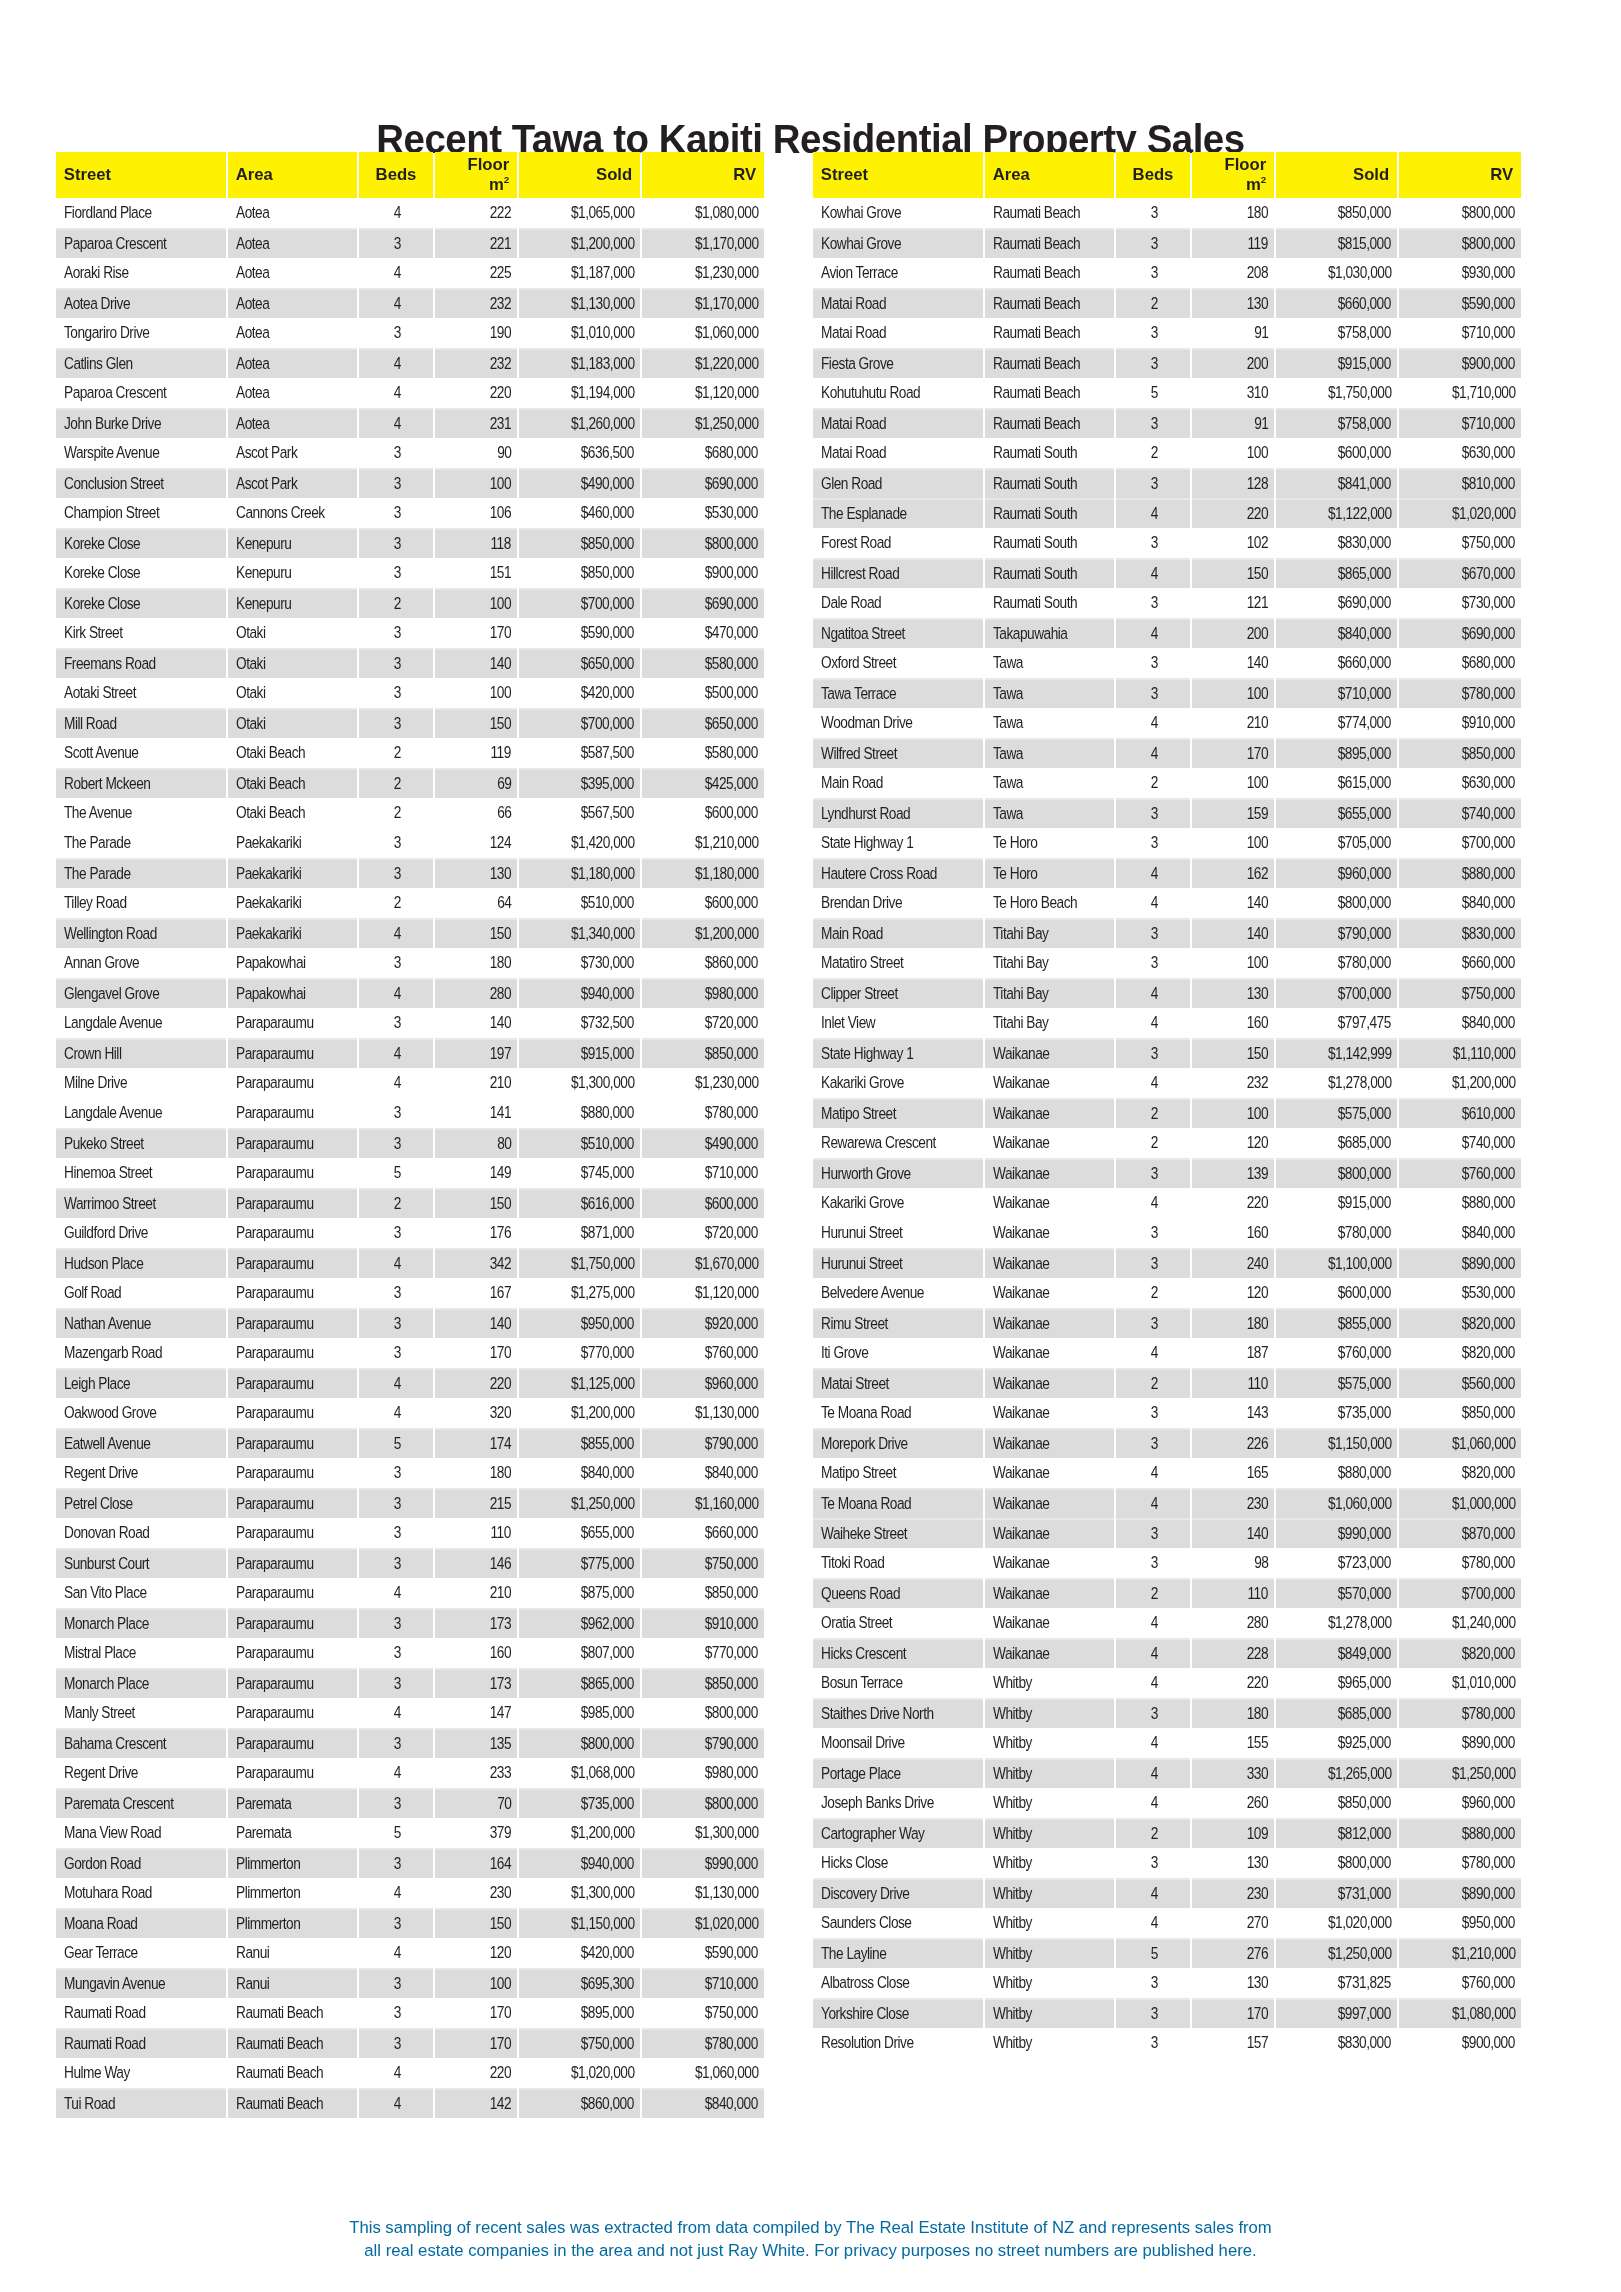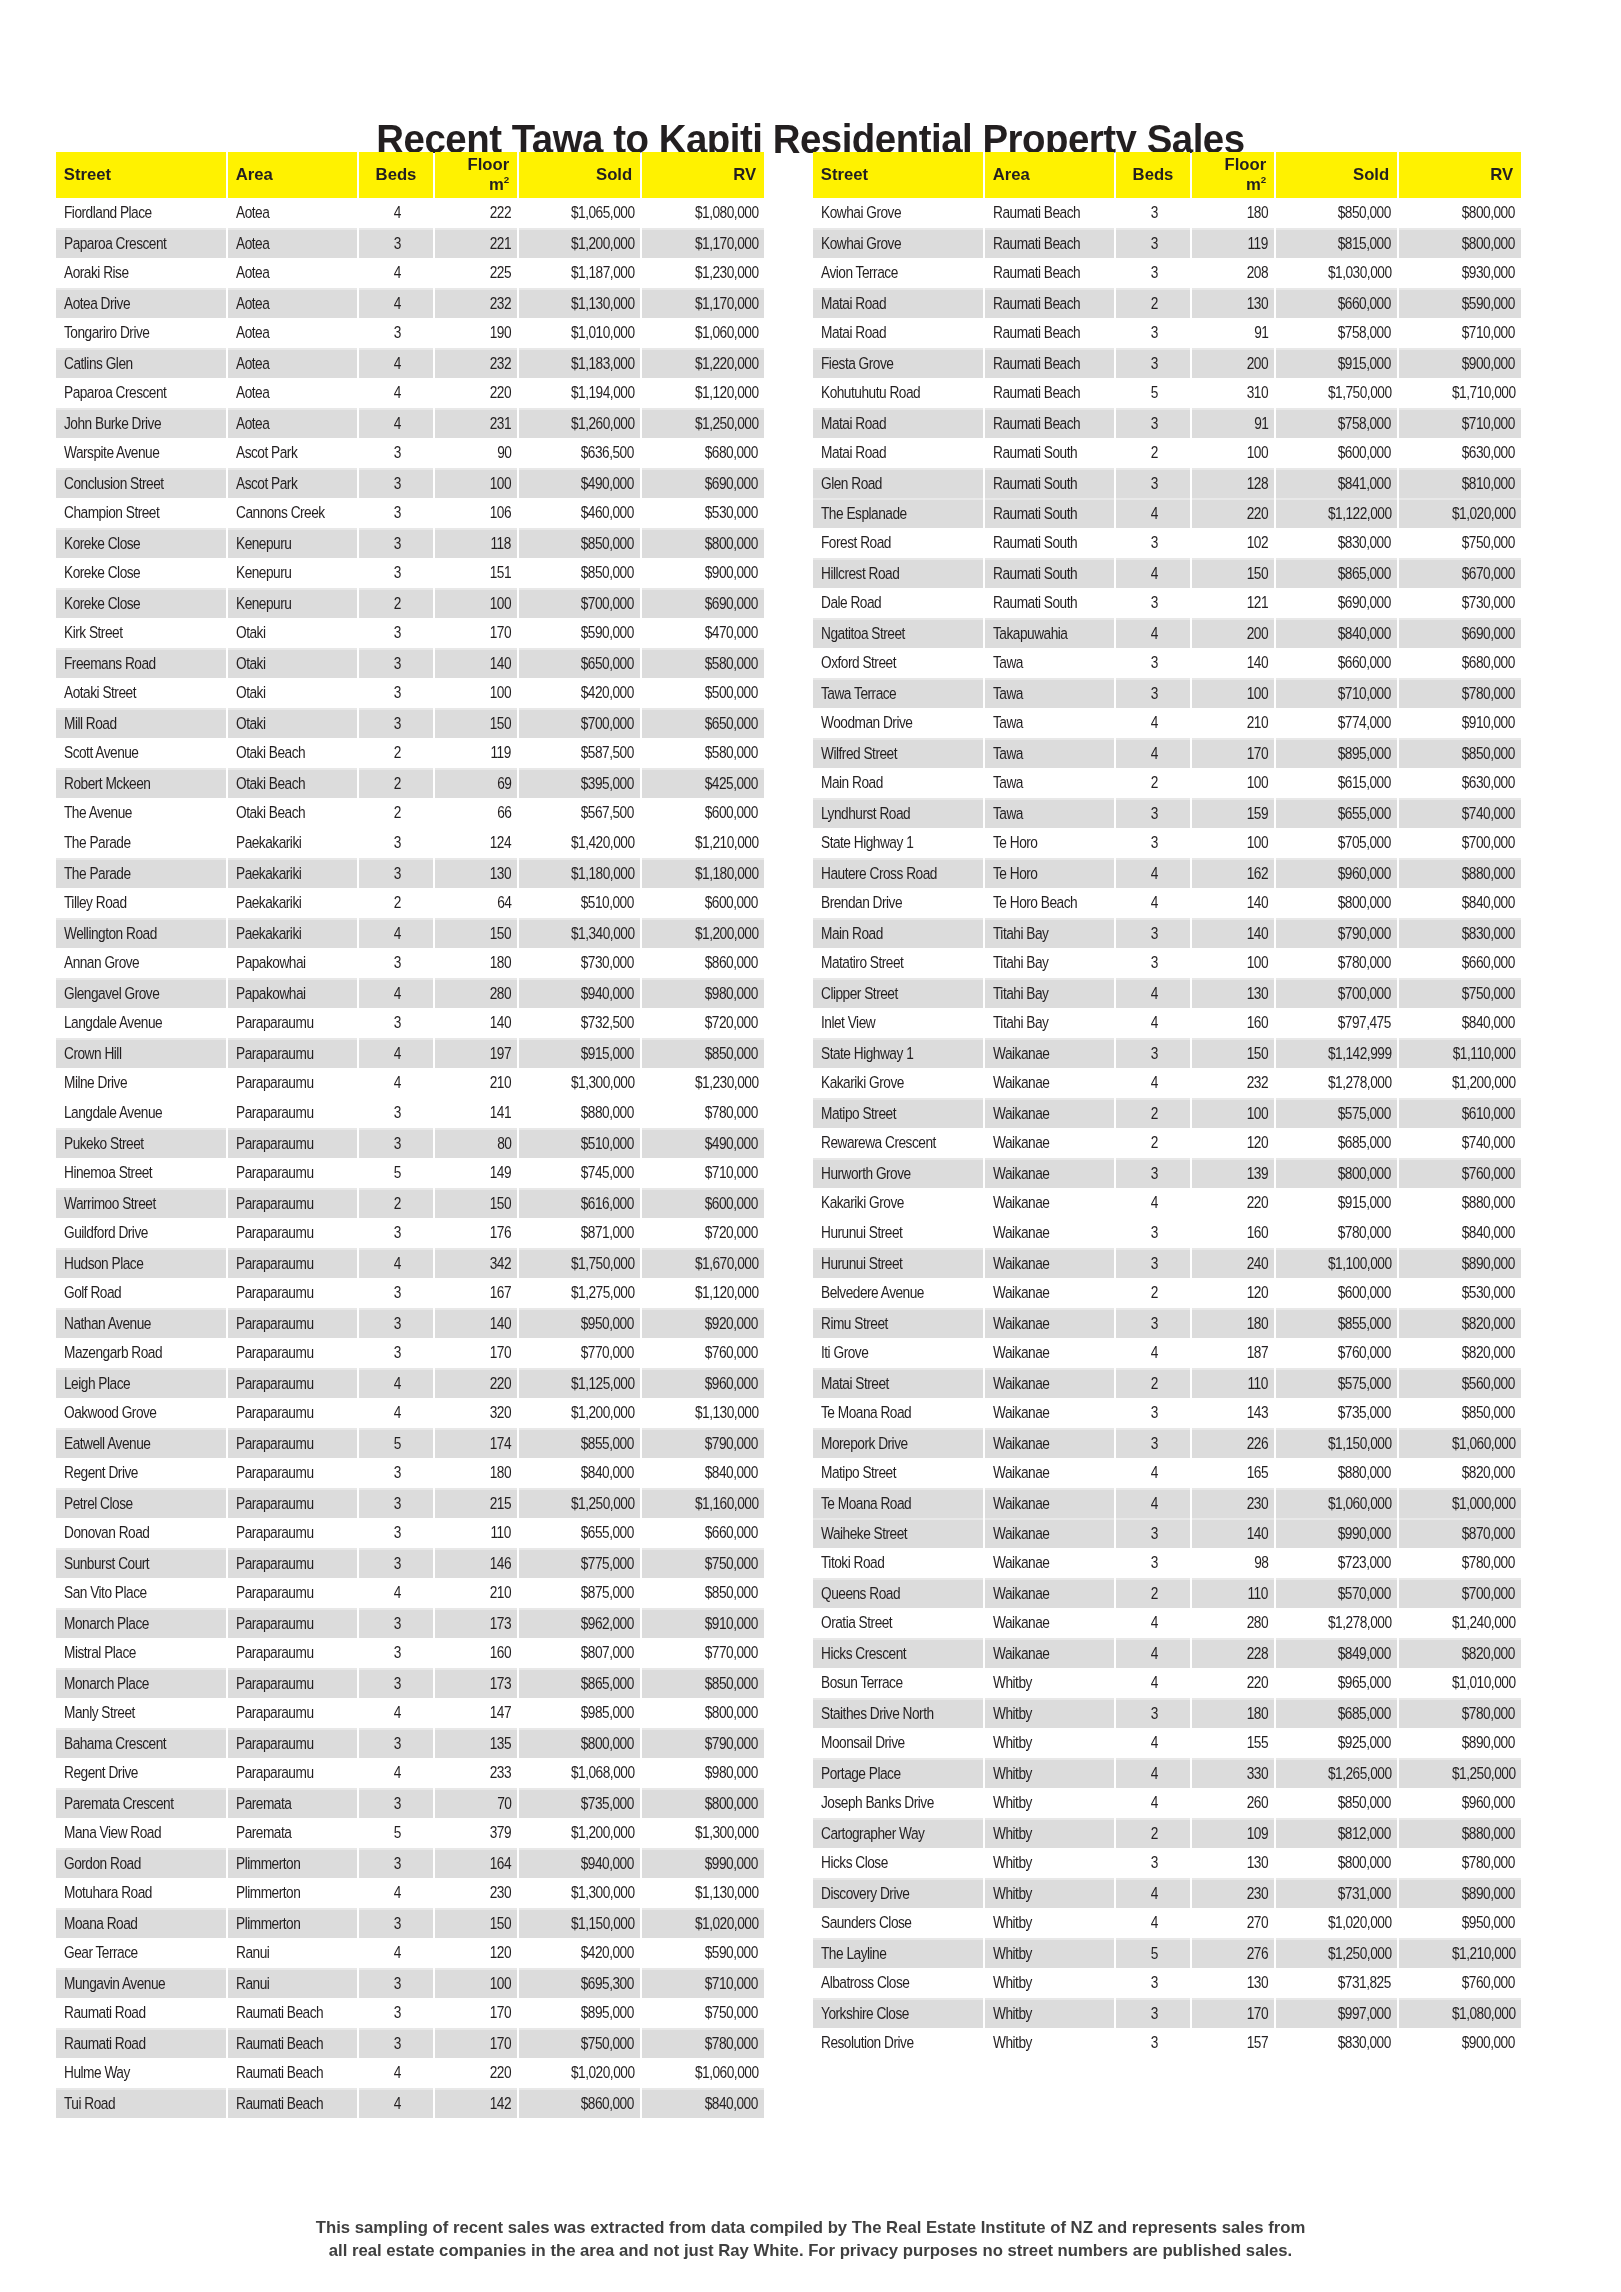--- a/index.html
+++ b/index.html
@@ -18,21 +18,21 @@
   .c-street { width: 170px; }
   .c-area { width: 129px; }
   .c-beds { width: 74px; }
   .c-floor { width: 82px; }
   .c-sold { width: 121px; }
   .c-rv { width: 122px; }
   .cell-inner { display: inline-block; transform: scaleX(0.82); }
   td.txt .cell-inner { transform-origin: left center; }
   td.num .cell-inner { transform-origin: right center; }
   td.ctr .cell-inner { transform-origin: center center; }
-  .footer { position: absolute; top: 2217px; left: 0; width: 1621px; text-align: center; font-family: "Liberation Sans", sans-serif; font-size: 16.7px; line-height: 22.5px; color: #404040; font-weight: bold; }
+  .footer { position: absolute; top: 2217px; left: 0; width: 1621px; text-align: center; font-family: "Liberation Sans", sans-serif; font-size: 16.7px; line-height: 22.5px; color: #0369a1; }
   .footer p { margin: 0; }
   sup { font-size: 9.8px; vertical-align: super; line-height: 0; }
 </style>
 </head>
 <body>
 
 <h1 class="title">Recent Tawa to Kapiti Residential Property Sales</h1>
 
 <table class="tbl left">
   <thead>
@@ -1067,15 +1067,15 @@
         <td class="ctr c-beds"><span class="cell-inner">3</span></td>
         <td class="num c-floor"><span class="cell-inner">157</span></td>
         <td class="num c-sold"><span class="cell-inner">$830,000</span></td>
         <td class="num c-rv"><span class="cell-inner">$900,000</span></td>
       </tr>
     </tbody>
 </table>
 
 <div class="footer">
   <p>This sampling of recent sales was extracted from data compiled by The Real Estate Institute of NZ and represents sales from</p>
-  <p>all real estate companies in the area and not just Ray White. For privacy purposes no street numbers are published sales.</p>
+  <p>all real estate companies in the area and not just Ray White. For privacy purposes no street numbers are published here.</p>
 </div>
 
 
 </body></html>

